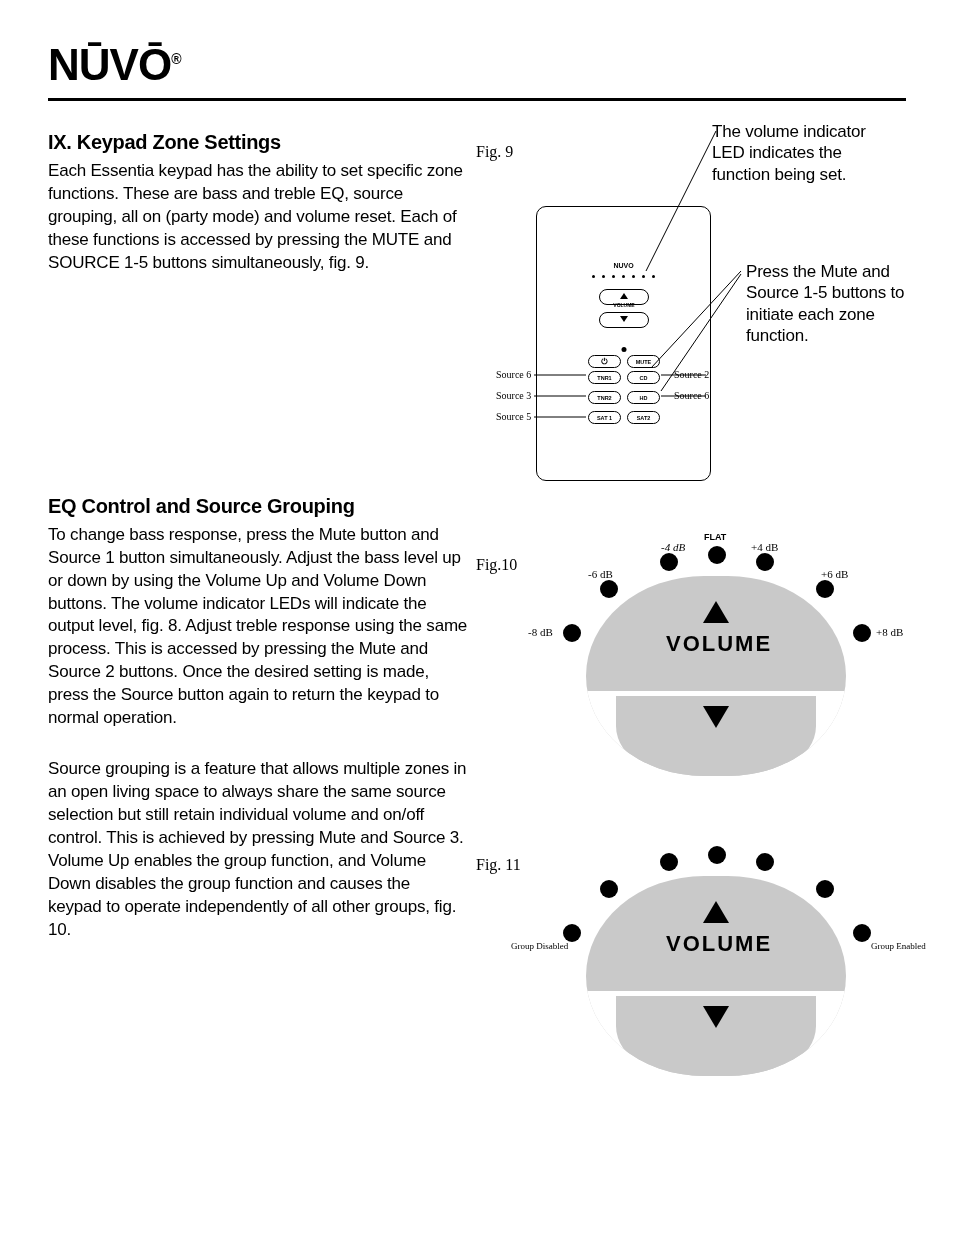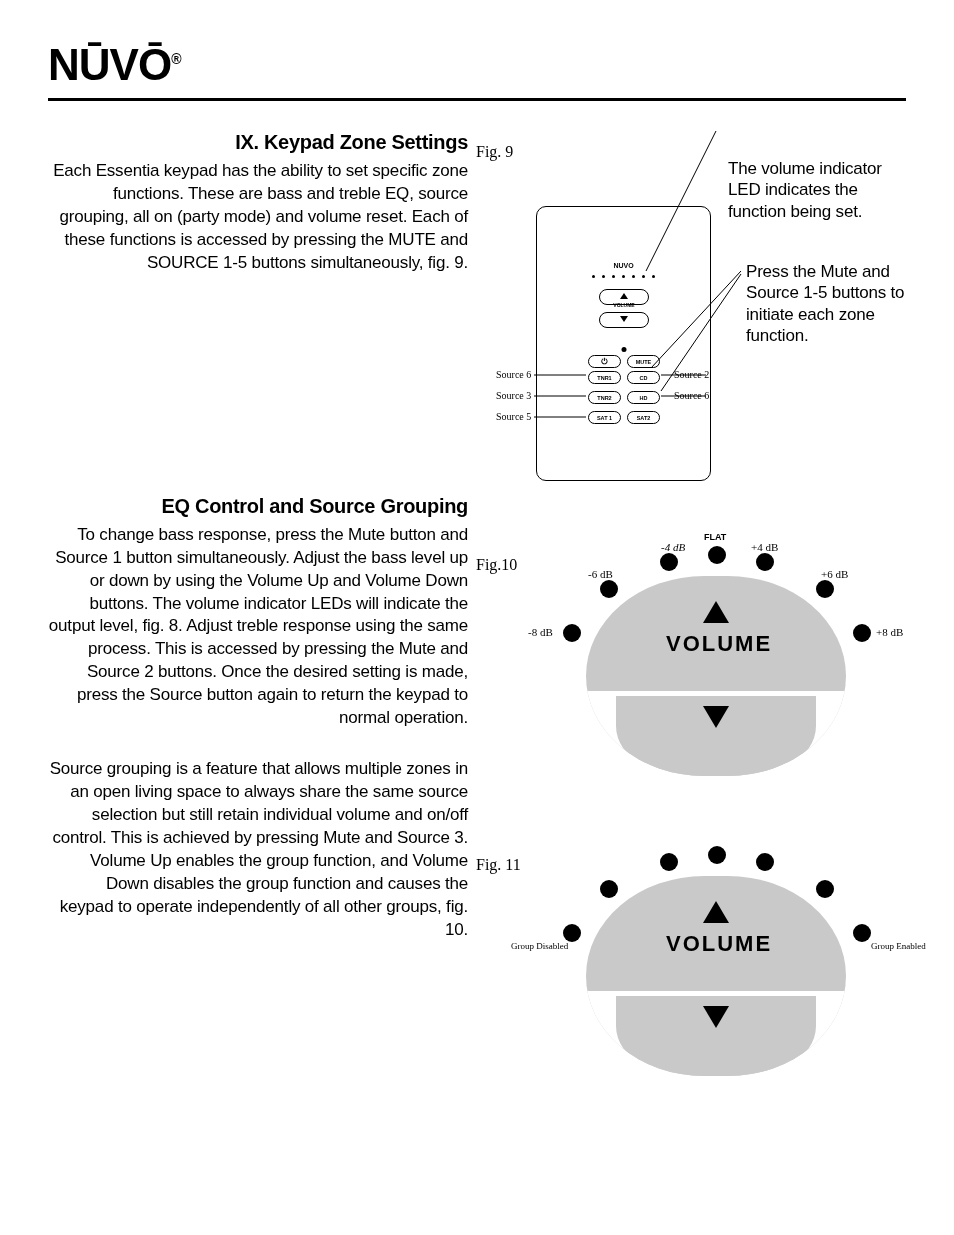--- a/index.html
+++ b/index.html
@@ -3,21 +3,21 @@
 <meta charset="utf-8">
 <style>
   * { box-sizing: border-box; margin: 0; padding: 0; }
   html, body { width: 954px; font-family: Georgia, 'Times New Roman', serif; color: #000; background: #fff; }
   .page { width: 954px; height: 1235px; padding: 40px 48px 30px 48px; position: relative; }
   .logo-row { display: flex; align-items: flex-start; margin-bottom: 8px; }
   .logo { font-family: Arial, Helvetica, sans-serif; font-weight: 900; font-size: 44px; letter-spacing: -1px; position: relative; text-align: right; }
   .reg { font-size: 14px; vertical-align: super; font-weight: 700; }
   .hr { border: none; border-top: 3px solid #000; margin-bottom: 30px; }
   .cols { display: flex; gap: 8px; }
-  .left { width: 420px; flex: 0 0 420px; text-align: right; }
+  .left { width: 420px; flex: 0 0 420px; }
   .right { flex: 1; position: relative; }
   h2 { font-family: Arial, Helvetica, sans-serif; font-weight: 700; font-size: 20px; margin-bottom: 6px; font-stretch: condensed; letter-spacing: -0.3px; }
   .narrow { font-family: 'Arial Narrow', Arial, sans-serif; }
   p.body { font-family: 'Arial Narrow', Arial, sans-serif; font-size: 17px; line-height: 1.35; font-stretch: condensed; letter-spacing: -0.2px; }
   .block { margin-bottom: 10px; }
   .gap-large { height: 210px; }
   .fig-label { font-family: Georgia, serif; font-size: 16px; position: absolute; }
   .callout { font-family: 'Arial Narrow', Arial, sans-serif; font-size: 17px; position: absolute; line-height: 1.25; letter-spacing: -0.2px; }
   .keypad { position: absolute; border: 1.5px solid #000; border-radius: 10px; width: 175px; height: 275px; left: 60px; top: 75px; }
   .kp-led-row { position: absolute; top: 68px; left: 0; width: 100%; display: flex; justify-content: center; gap: 7px; }
@@ -74,21 +74,21 @@
       <br>
       <div class="block">
         <p class="body">Source grouping is a feature that allows multiple zones in an open living space to always share the same source selection but still retain individual volume and on/off control. This is achieved by pressing Mute and Source 3. Volume Up enables the group function, and Volume Down disables the group function and causes the keypad to operate independently of all other groups, fig. 10.</p>
       </div>
     </div>
 
     <div class="right">
 
       <div style="position:relative; height:380px;">
         <div class="fig-label" style="left:0; top:12px;">Fig. 9</div>
-        <div class="callout" style="left:252px; top:-10px; width:170px;margin-top:37px;">The volume indicator LED indicates the function being set.</div>
+        <div class="callout" style="left:236px; top:-10px; width:170px;">The volume indicator LED indicates the function being set.</div>
         <div class="callout" style="left:270px; top:130px; width:160px;">Press the Mute and Source 1-5 buttons to initiate each zone function.</div>
 
         <svg class="lines" width="430" height="380">
           <line x1="240" y1="0" x2="170" y2="140" stroke="#000" stroke-width="1"></line>
           <line x1="265" y1="140" x2="175" y2="237" stroke="#000" stroke-width="1"></line>
           <line x1="265" y1="143" x2="185" y2="260" stroke="#000" stroke-width="1"></line>
           <line x1="58" y1="244" x2="110" y2="244" stroke="#000" stroke-width="1"></line>
           <line x1="185" y1="244" x2="230" y2="244" stroke="#000" stroke-width="1"></line>
           <line x1="58" y1="265" x2="110" y2="265" stroke="#000" stroke-width="1"></line>
           <line x1="185" y1="265" x2="230" y2="265" stroke="#000" stroke-width="1"></line>

